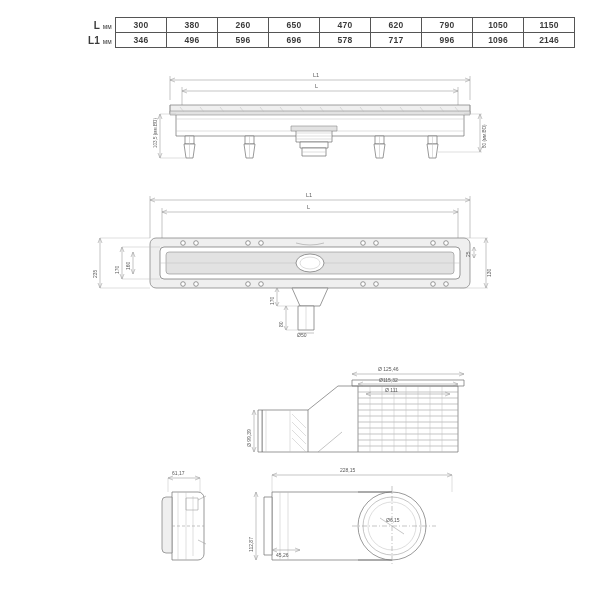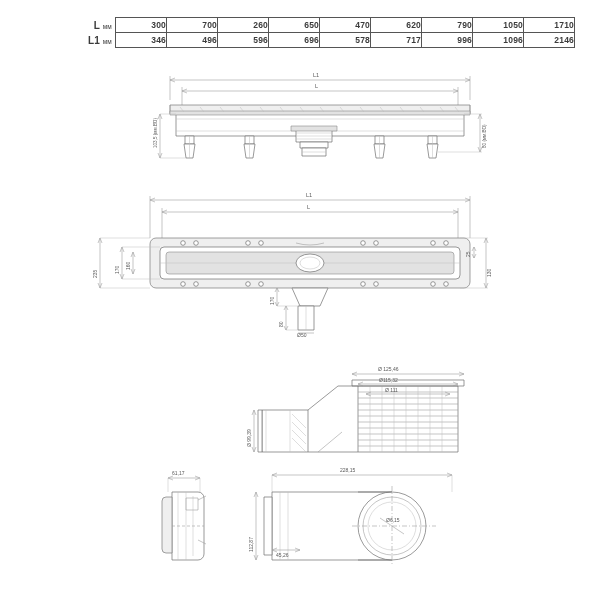--- a/index.html
+++ b/index.html
@@ -14,21 +14,21 @@
 
   
   .spec-table{
     position:absolute;left:68px;top:17px;
     border-collapse:collapse;
     font-size:8.5px;
     color:#3b3b3b;
   }
   .spec-table td{
     border:1px solid #555;
-    text-align:right;
+    text-align:center;
     padding:1px 0;
     width:50px;height:12px;
     font-weight:bold;
     letter-spacing:.2px;
   }
   .spec-table td.hdr{
     width:44px;
     text-align:right;
     padding-right:3px;
     border-left:none;border-top:none;border-bottom:none;
@@ -58,28 +58,28 @@
 <div class="page">
 
   <table class="spec-table">
     <tbody>
         <tr>
       <td class="hdr">
         <span class="big">L</span>
         <span class="sm">мм</span>
       </td>
       <td>300</td>
-      <td>700</td>
+      <td>380</td>
       <td>260</td>
       <td>650</td>
       <td>470</td>
       <td>620</td>
       <td>790</td>
       <td>1050</td>
-      <td>1710</td>
+      <td>1150</td>
     </tr>
     <tr>
       <td class="hdr">
         <span class="big">L1</span>
         <span class="sm">мм</span>
       </td>
       <td>346</td>
       <td>496</td>
       <td>596</td>
       <td>696</td>

